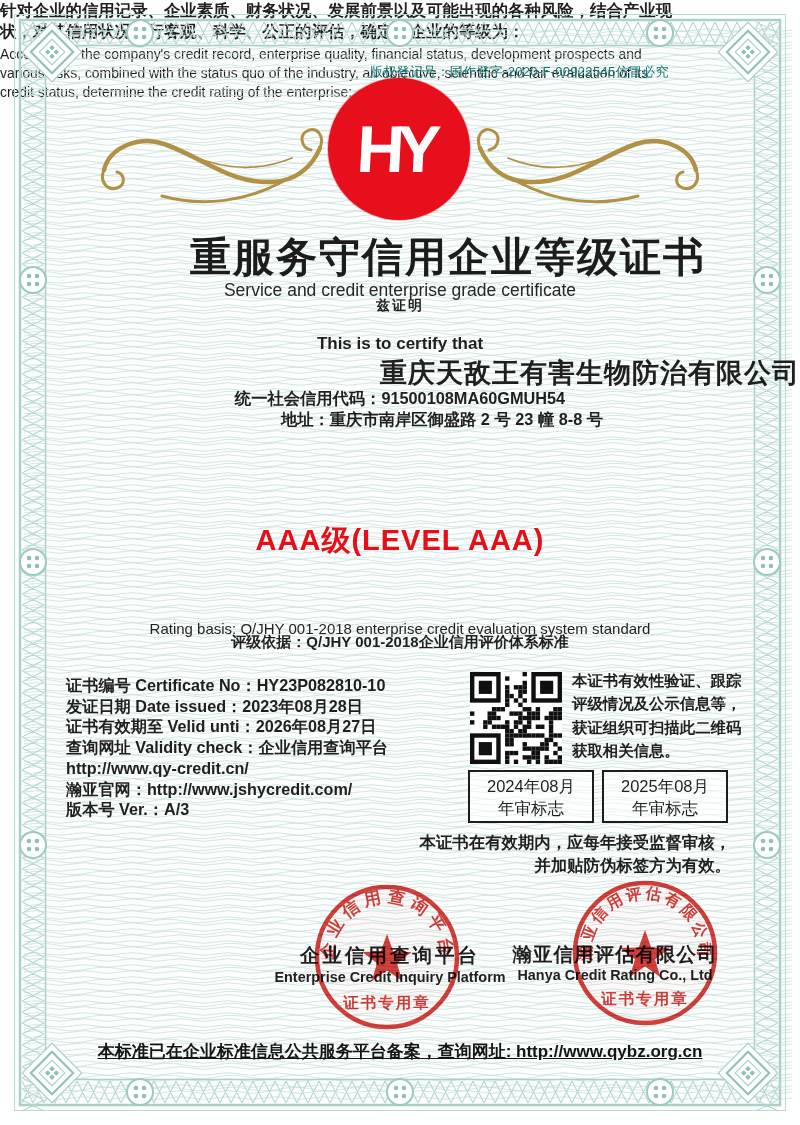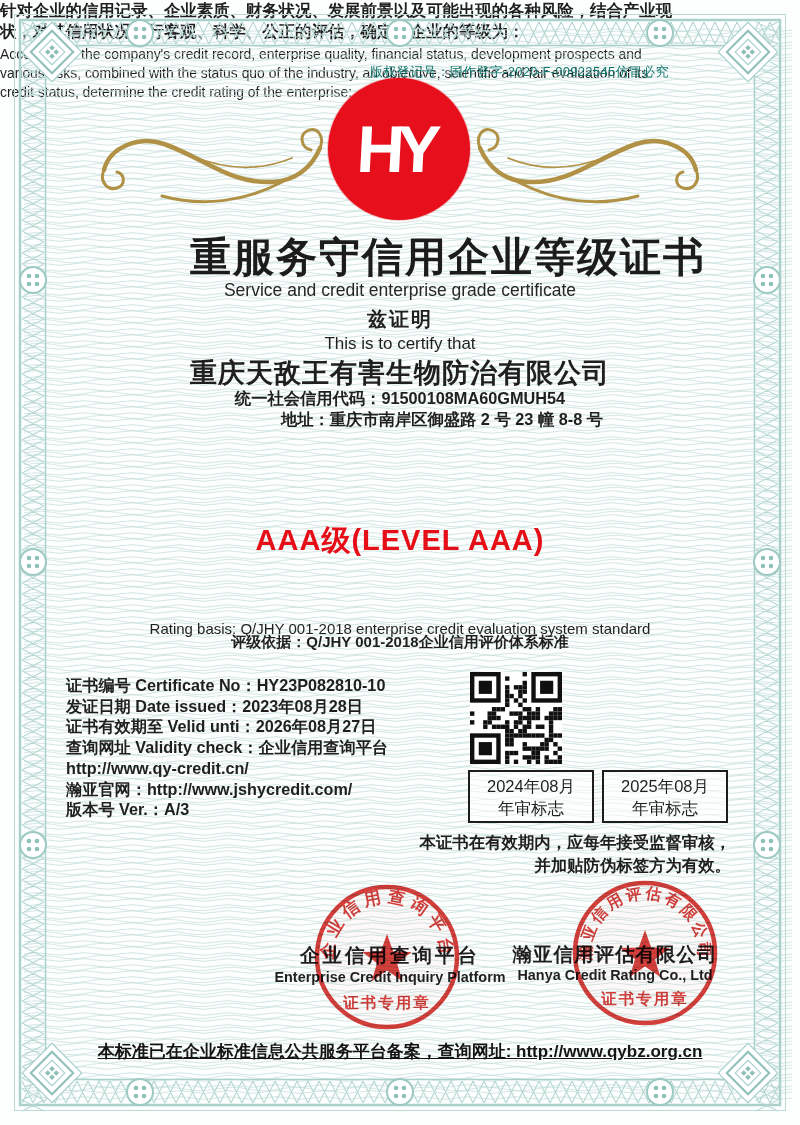--- a/index.html
+++ b/index.html
@@ -18,23 +18,23 @@
           background:#e60f1b; display:flex; align-items:center; justify-content:center; z-index:3;
           box-shadow:0 0 0 1px rgba(230,15,27,.25); }
   .logo span { color:#fff; font-size:66px; font-weight:800; letter-spacing:-8px; padding-right:8px; transform:skewX(-3deg); }
 
   .flourish { position:absolute; top:112px; z-index:2; }
   .fl-left  { left:96px; }
   .fl-right { left:476px; transform:scaleX(-1); }
 
   .title-zh   { top:230px; font-size:41px; font-weight:700; letter-spacing:2px; z-index:3; color:#1c1c1c;margin-left:48px;}
   .title-en   { top:280px; font-size:17.5px; font-weight:500; color:#262626; z-index:3;}
-  .certify-zh { top:306px; font-size:20px; font-weight:600; letter-spacing:2px; z-index:3;}
-  .certify-en { top:334px; font-size:17px; font-weight:400; z-index:3;}
-  .company-name { top:355px; font-size:27px; font-weight:700; letter-spacing:1px; z-index:3;}
+  .certify-zh { top:297px; font-size:14px; font-weight:600; letter-spacing:2px; z-index:3;}
+  .certify-en { top:334px; font-size:17px; font-weight:700; z-index:3;}
+  .company-name { top:355px; font-size:27px; font-weight:700; letter-spacing:1px; z-index:3;text-align:right;}
   .company-code { top:388px; font-size:16.3px; font-weight:600; z-index:3;}
   .company-addr { top:409px; font-size:16.3px; font-weight:600; z-index:3;padding-left:42px;}
 
   .para { left:62px; top:456px; width:680px; z-index:3; }
   .para-zh { font-size:16.4px; line-height:21px; font-weight:600; }
   .para-en { margin-top:3px; font-size:13.9px; line-height:19.2px; font-weight:500; }
 
   .rating-level { top:521px; font-size:29px; font-weight:800; color:#e60e17; letter-spacing:1px; z-index:3;}
   .basis-zh { top:601px; font-size:15px; font-weight:600; z-index:3;margin-top:32px;}
   .basis-en { top:620px; font-size:15px; font-weight:500; z-index:3;}
@@ -365,20 +365,26 @@
       <rect x="4.380952380952381" y="4.380952380952381" width="21.904761904761905" height="21.904761904761905" fill="#ffffff"></rect>
       <rect x="8.761904761904763" y="8.761904761904763" width="13.142857142857144" height="13.142857142857144" fill="#101010"></rect>
       <rect x="61.33333333333334" y="0" width="30.66666666666667" height="30.66666666666667" fill="#101010"></rect>
       <rect x="65.71428571428572" y="4.380952380952381" width="21.904761904761905" height="21.904761904761905" fill="#ffffff"></rect>
       <rect x="70.0952380952381" y="8.761904761904763" width="13.142857142857144" height="13.142857142857144" fill="#101010"></rect>
       <rect x="0" y="61.33333333333334" width="30.66666666666667" height="30.66666666666667" fill="#101010"></rect>
       <rect x="4.380952380952381" y="65.71428571428572" width="21.904761904761905" height="21.904761904761905" fill="#ffffff"></rect>
       <rect x="8.761904761904763" y="70.0952380952381" width="13.142857142857144" height="13.142857142857144" fill="#101010"></rect>
     </svg>
 
+  <div class="abs qr-note">
+    <div>本证书有效性验证、跟踪</div>
+    <div>评级情况及公示信息等，</div>
+    <div>获证组织可扫描此二维码</div>
+    <div>获取相关信息。</div>
+  </div>
 
   <div class="stamp stamp1">
     <div>2024年08月</div>
     <div>年审标志</div>
   </div>
   <div class="stamp stamp2">
     <div>2025年08月</div>
     <div>年审标志</div>
   </div>
 

